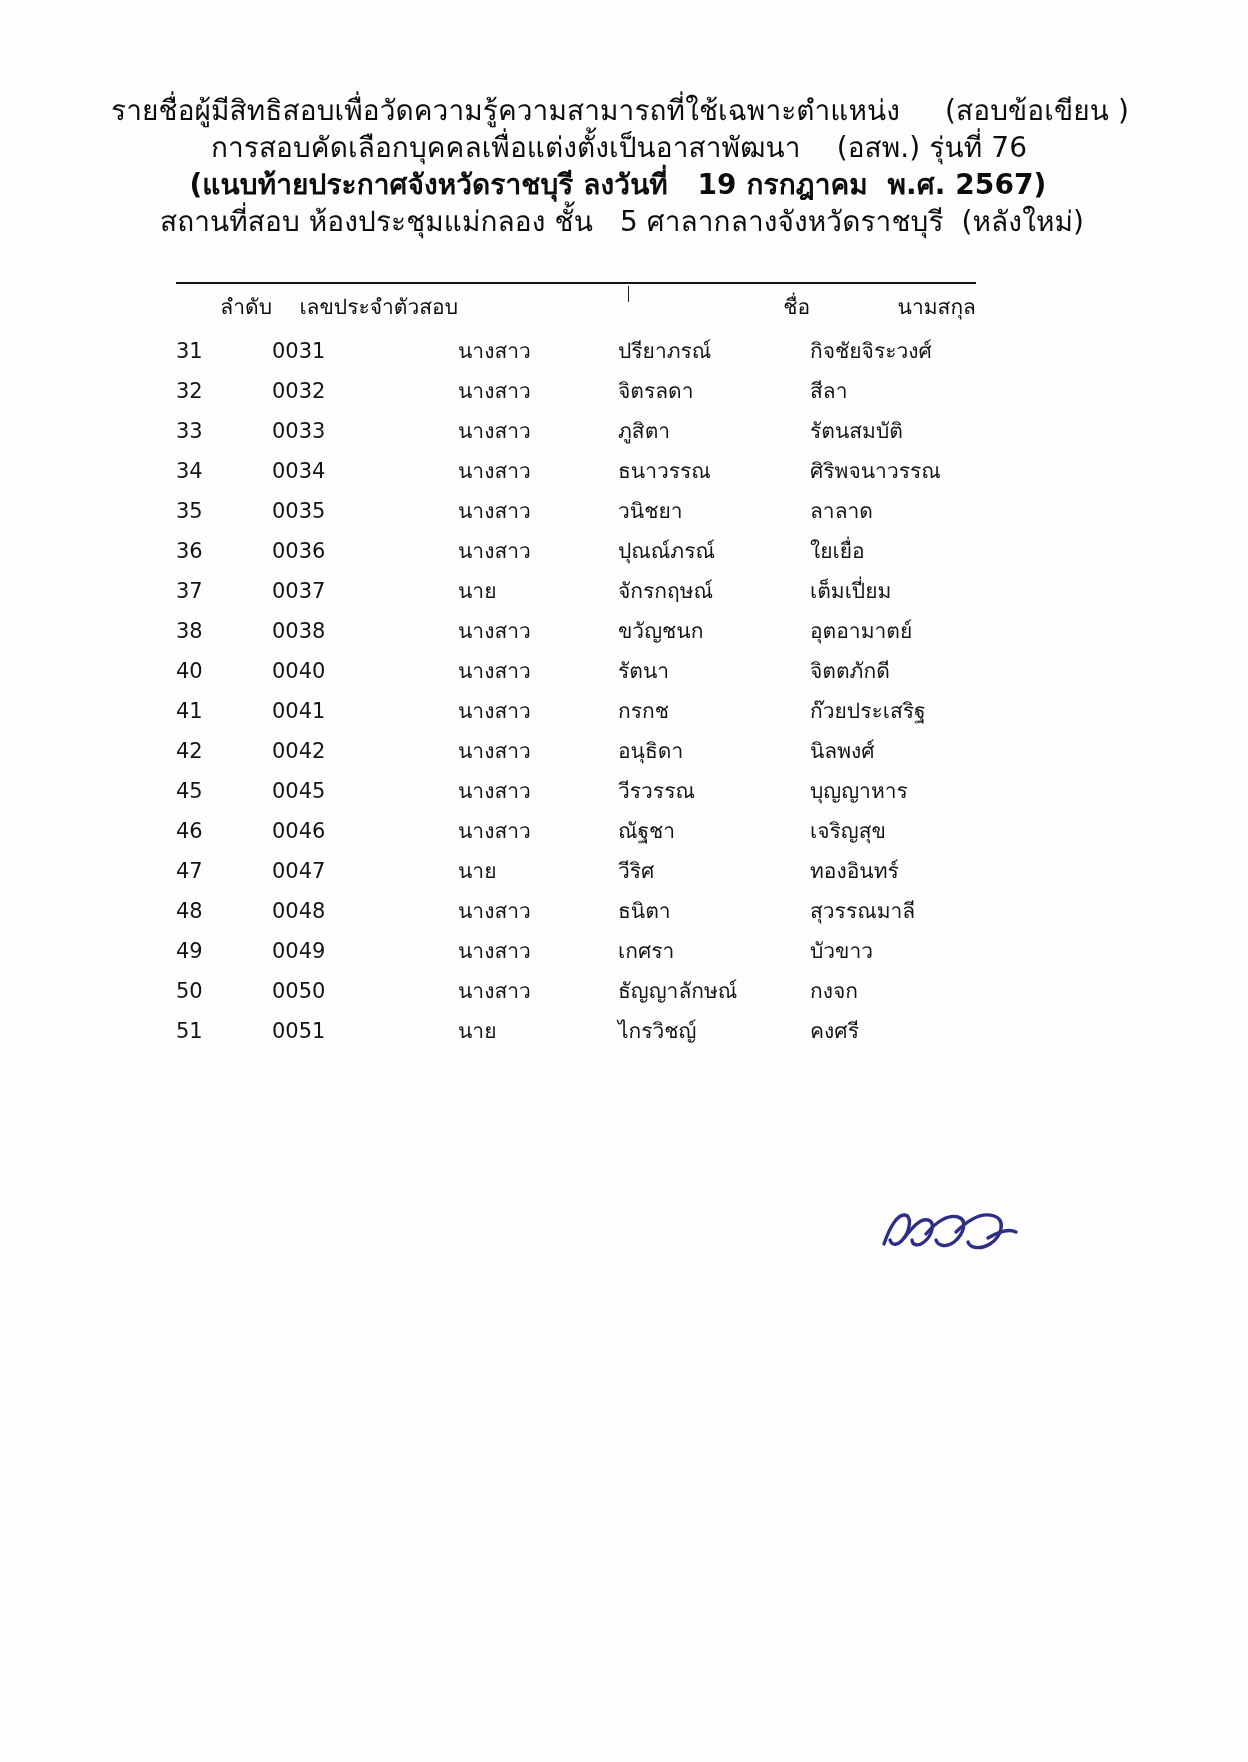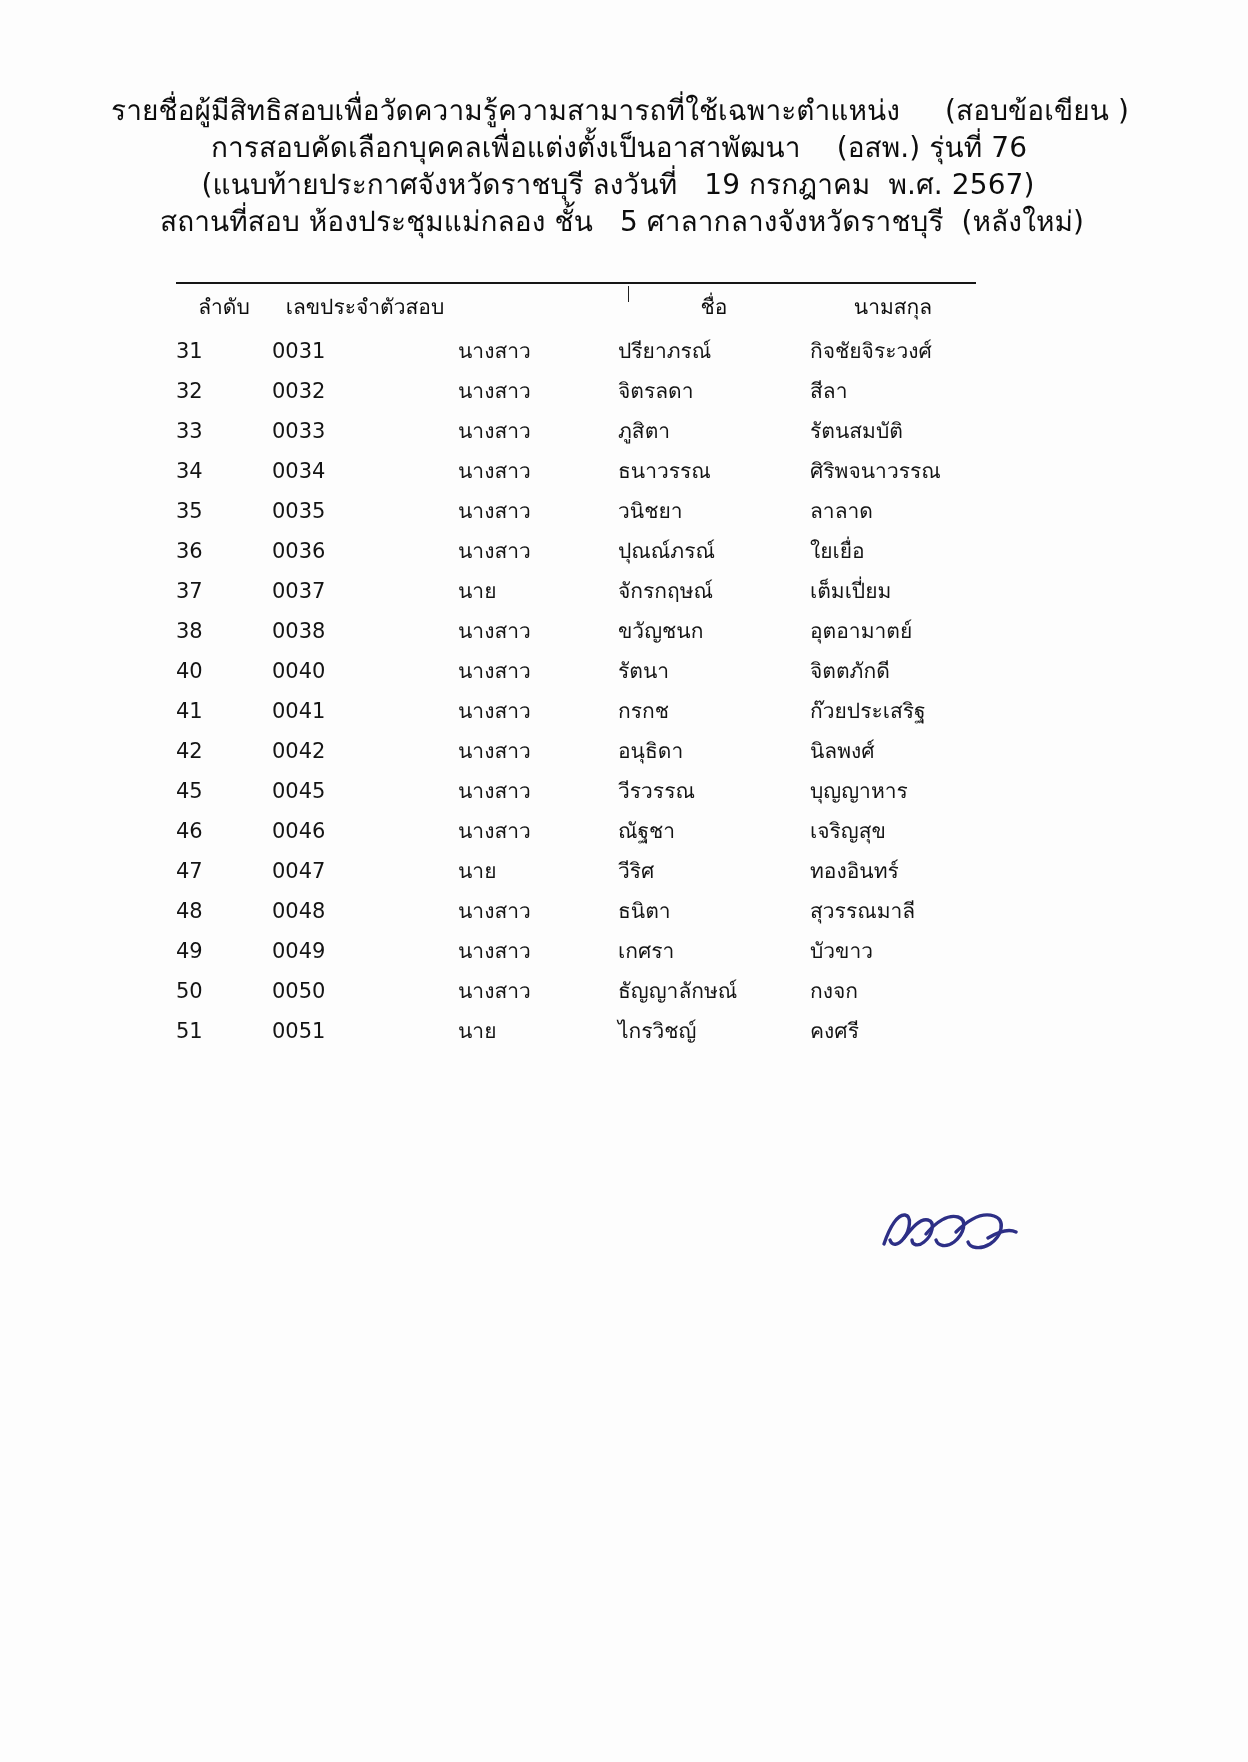--- a/index.html
+++ b/index.html
@@ -31,41 +31,41 @@
   .doc-header .hline {
     font-size: 28px;
     line-height: 37px;
     letter-spacing: 0.1px;
     color: #0d0d0d;
     white-space: pre;
     font-weight: 400;
   }
   .hline.l1 { padding-right: 8px; }
   .hline.l2 { padding-right: 10px; }
-  .hline.l3 { padding-right: 12px; }
+  .hline.l3 { padding-right: 12px; font-weight: bold; }
   .hline.l4 { padding-right: 4px; }
 
   
   .table-wrap {
     position: absolute;
     left: 176px;
     top: 282px;
     width: 800px;
   }
   table.roster {
     width: 100%;
     border-collapse: collapse;
     table-layout: fixed;
   }
   table.roster thead th {
     font-size: 21px;
     font-weight: 400;
     color: #0d0d0d;
     padding: 4px 0 9px 0;
-    text-align: center;
+    text-align: right;
     vertical-align: bottom;
   }
   
   .rule-top {
     height: 0;
     border-top: 2.6px solid #161616;
     margin-bottom: 1.5px;
   }
 
   col.c-no     { width: 96px; }

